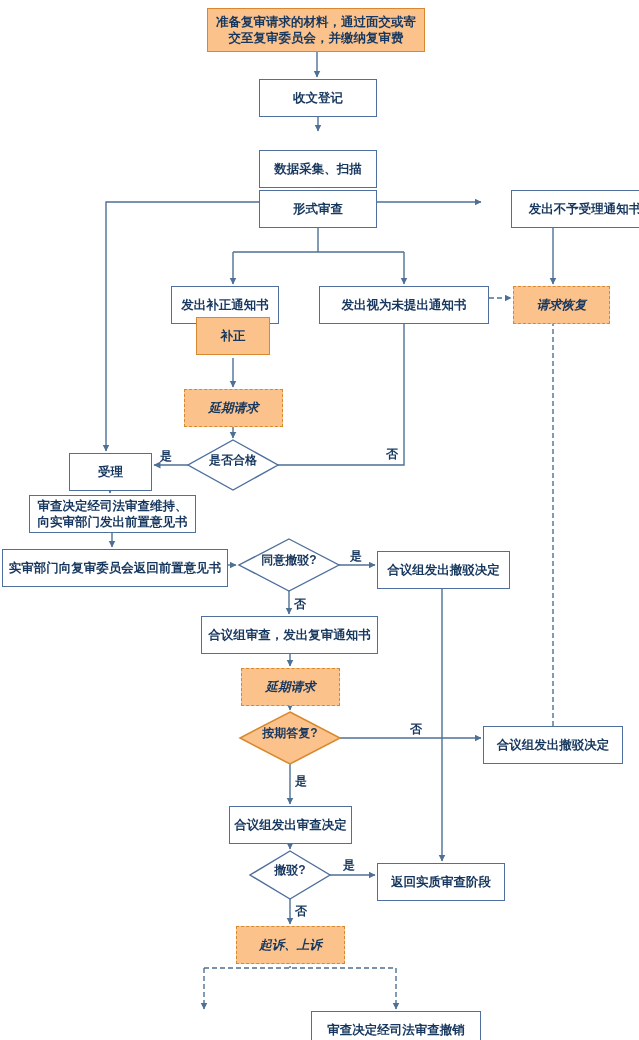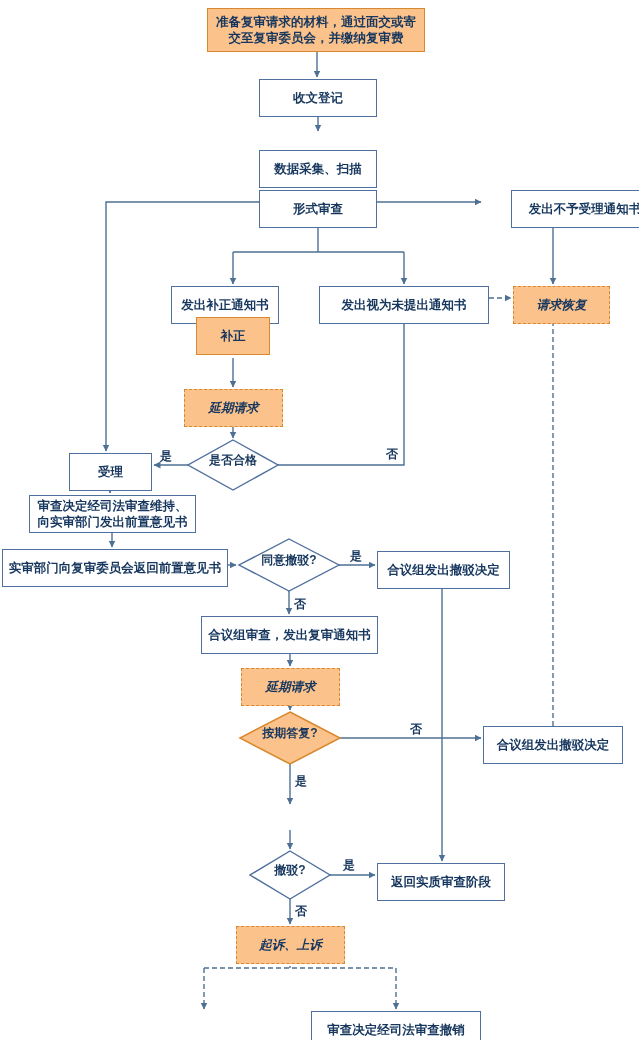--- a/index.html
+++ b/index.html
@@ -146,20 +146,23 @@
     </div>
   <div class="node" style="left:201px;top:616px;width:177px;height:24px">
       <span>合议组审查，发出复审通知书</span>
     </div>
   <div class="node odash" style="left:241px;top:668px;width:99px;height:24px">
       <span>延期请求</span>
     </div>
   <div class="node" style="left:483px;top:726px;width:140px;height:25px">
       <span>合议组发出撤驳决定</span>
     </div>
+  <div class="node" style="left:229px;top:806px;width:123px;height:24px">
+      <span>合议组发出审查决定</span>
+    </div>
   <div class="node" style="left:377px;top:863px;width:128px;height:25px">
       <span>返回实质审查阶段</span>
     </div>
   <div class="node odash" style="left:236px;top:926px;width:109px;height:24px">
       <span>起诉、上诉</span>
     </div>
   <div class="node" style="left:311px;top:1011px;width:170px;height:25px">
       <span>审查决定经司法审查撤销</span>
     </div>
 

